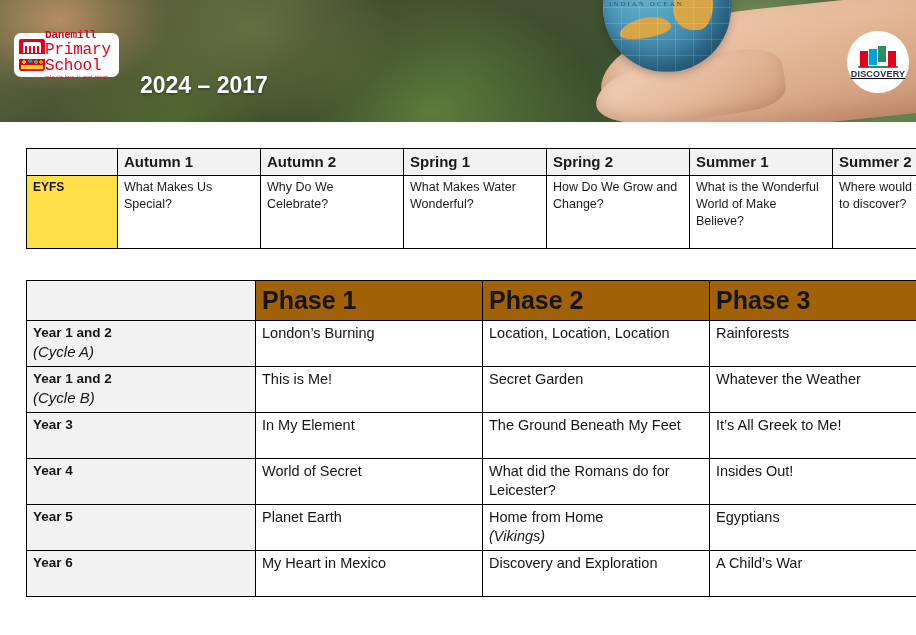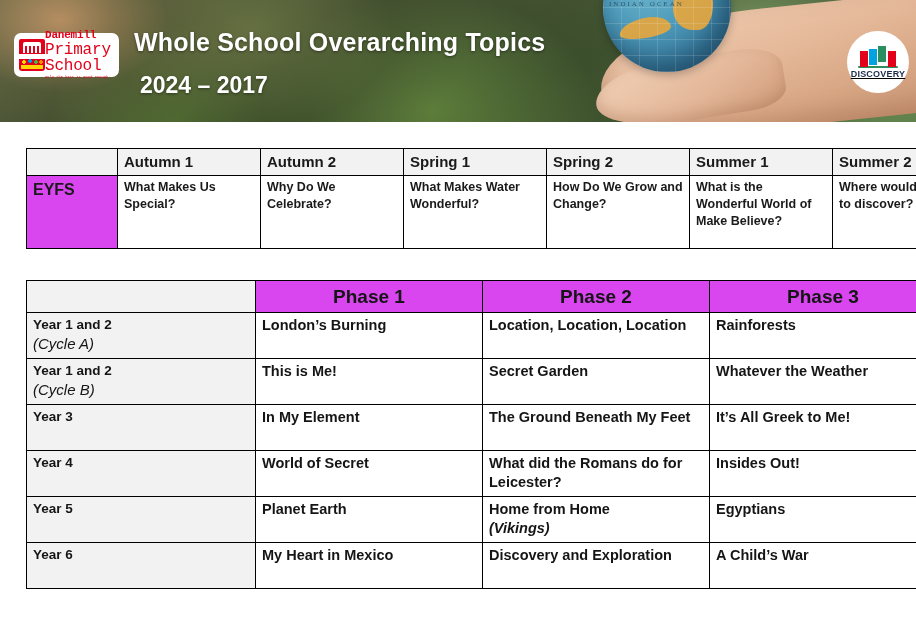--- a/index.html
+++ b/index.html
@@ -216,39 +216,38 @@
     border-collapse: collapse;
     table-layout: fixed;
     font-family: "Liberation Sans", sans-serif;
   }
   .tbl td, .tbl th {
     border: 1px solid #000000;
     vertical-align: top;
     padding: 3px 6px;
     background: #ffffff;
     text-align: left;
-    font-weight: bold;
+    font-weight: normal;
   }
 
   
   #eyfs-table { left: 26px; top: 148px; width: 858px; }
   #eyfs-table td { font-size: 12.5px; line-height: 1.35; color: #1a1a1a; }
   #eyfs-table .hdr { background: #f2f2f2; font-weight: bold; font-size: 15px; height: 13px; }
   #eyfs-table .corner { background: #f2f2f2; }
-  #eyfs-table .yr { background: #d946ef; font-weight: bold; font-size: 16px; margin-left: 44px; }
+  #eyfs-table .yr { background: #fde047; font-weight: bold; font-size: 12px; margin-left: 44px; }
   #eyfs-table .body-cell { height: 66px; }
 
   
   #phase-table { left: 26px; top: 280px; width: 858px; }
   #phase-table td { font-size: 14.5px; line-height: 1.32; color: #151515; }
   #phase-table .phase-hdr {
-    background: #d946ef;
+    background: #a16207;
     font-weight: bold;
-    font-size: 19px;
-    text-align: center;
+    font-size: 25px;
     height: 22px;
     vertical-align: middle;
   }
   #phase-table .corner2 { background: #f2f2f2; }
   #phase-table .yrcell {
     background: #f2f2f2;
     font-weight: bold;
     font-size: 13.5px;
     line-height: 1.35;
   }
@@ -284,21 +283,20 @@
       <span class="band"></span>
       <span class="kids"></span>
     </div>
     <div class="logo-text">
       <div class="logo-name">Danemill</div>
       <div class="logo-sub">Primary School</div>
       <div class="logo-tag">Only the best is good enough</div>
     </div>
   </div>
 
-  <div class="banner-title">Whole School Overarching Topics</div>
   <div class="banner-subtitle">2024 – 2017</div>
 
   <div class="discovery-logo">
     <div class="disc-figs">
       <span class="fig" style="left:2px;top:5px;background:#e2001a;">
           <span class="head" style="background:#e2001a"></span>
           <span class="body" style="background:#e2001a"></span>
         </span>
       <span class="fig" style="left:11px;top:3px;background:#00a3e0;">
           <span class="head" style="background:#00a3e0"></span>

